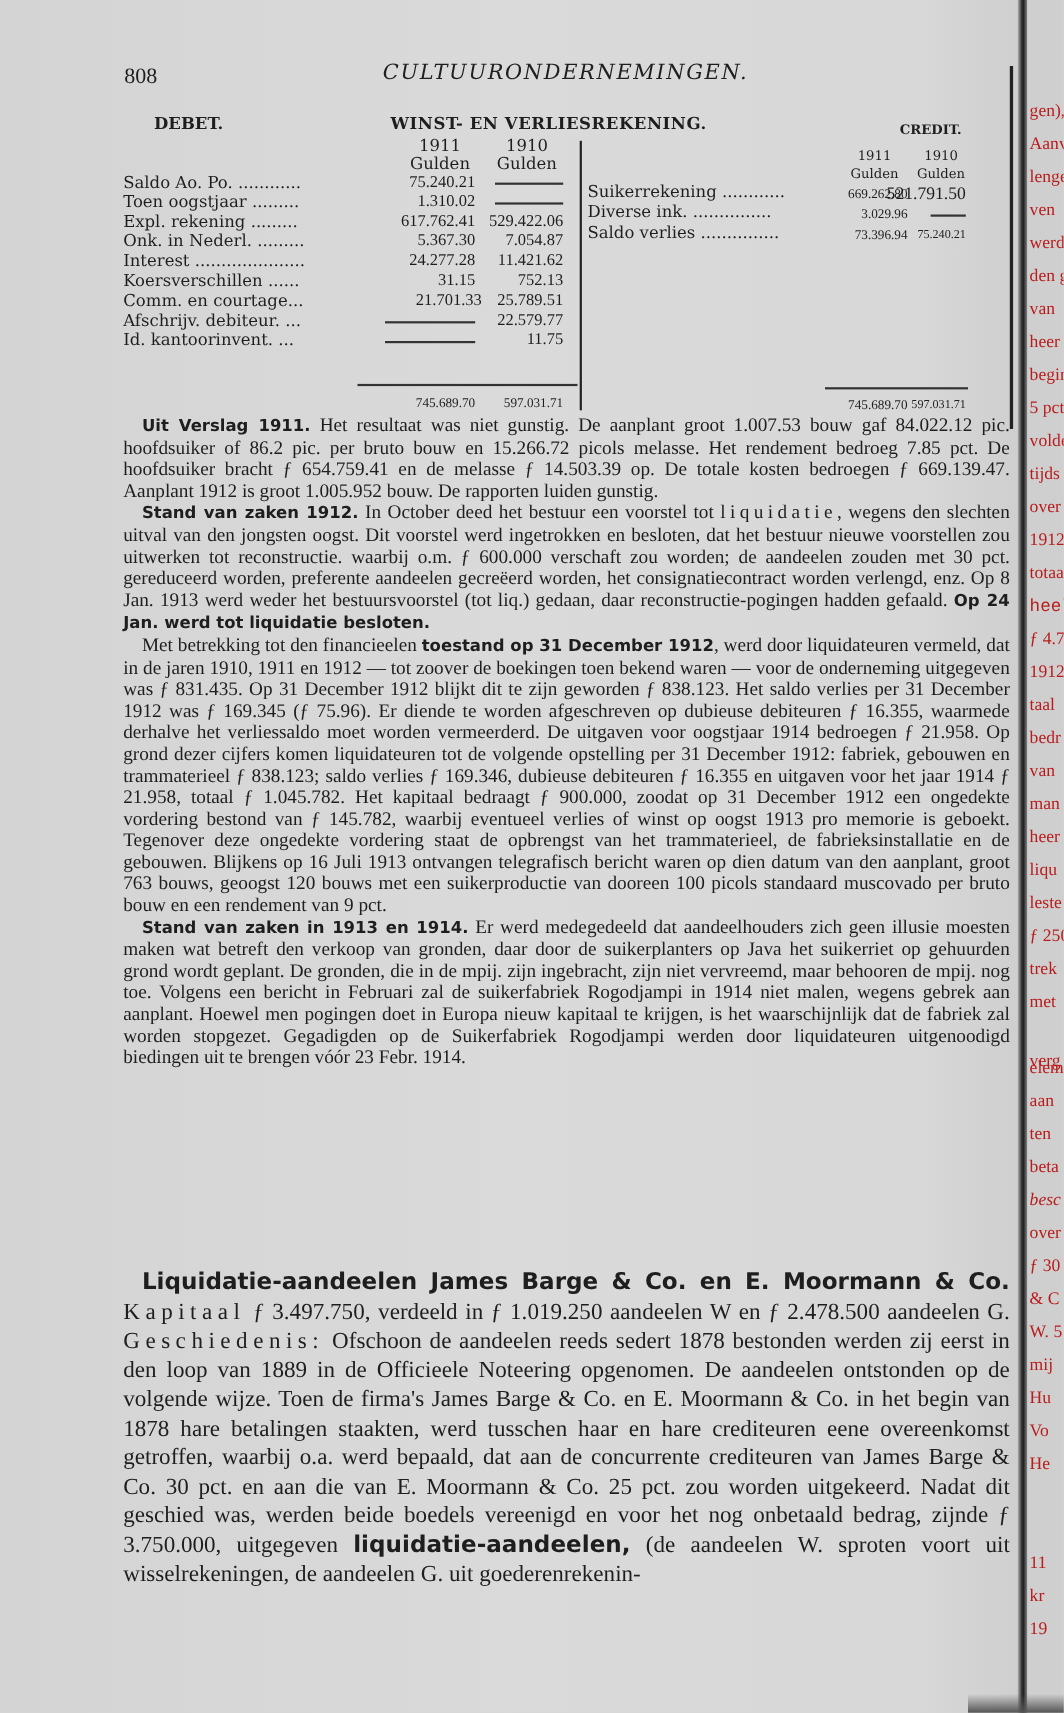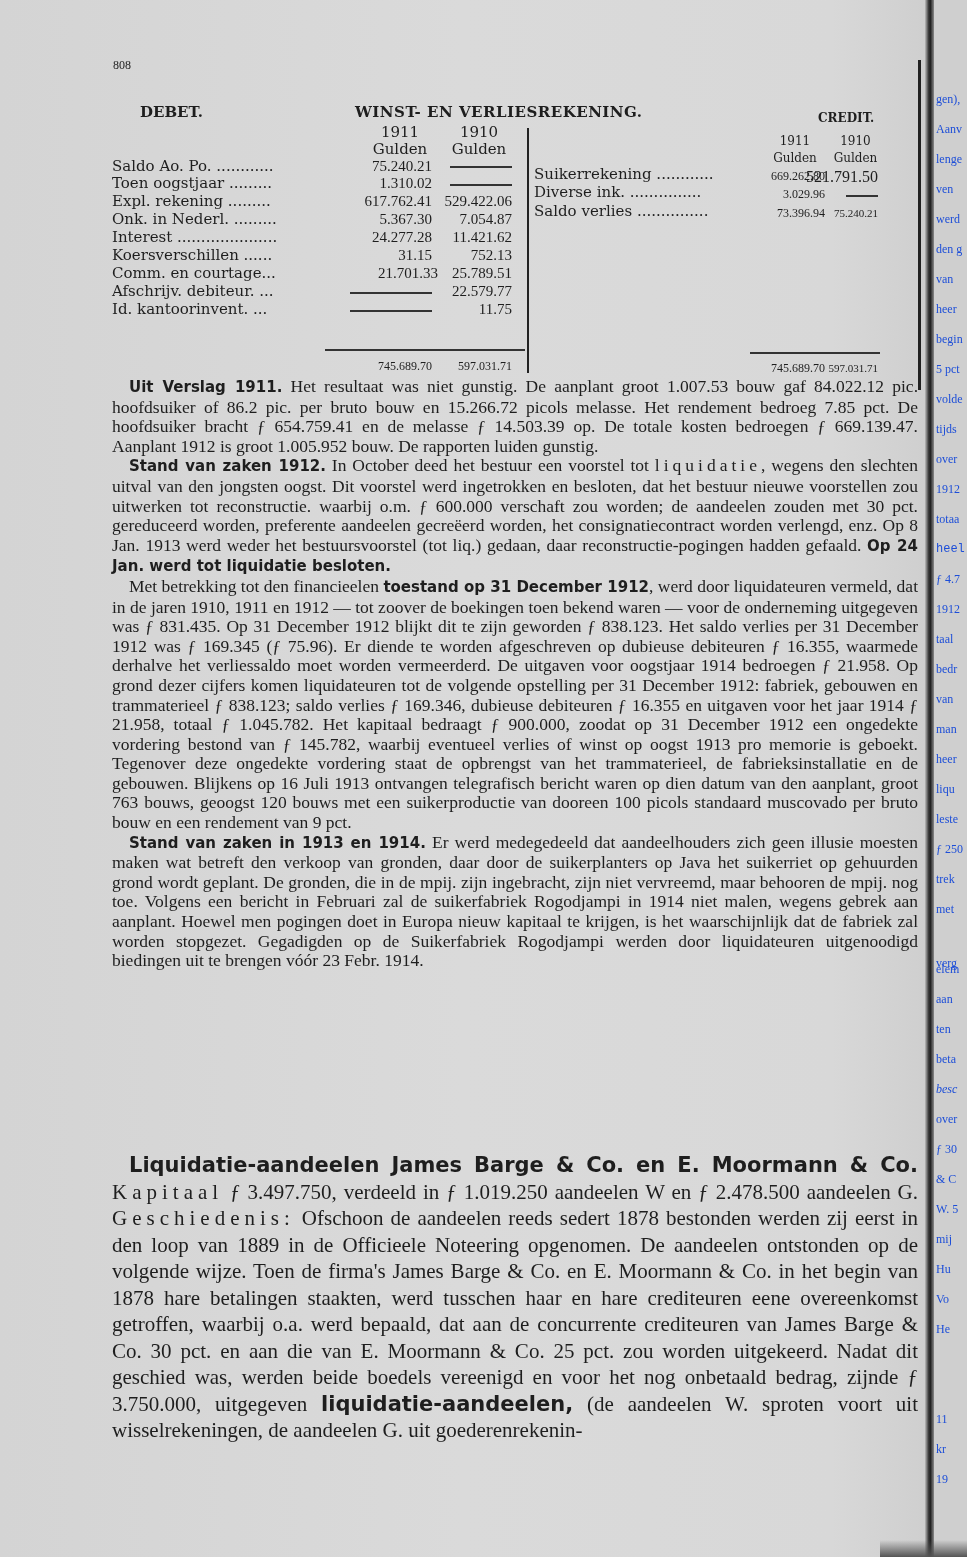--- a/index.html
+++ b/index.html
@@ -16,24 +16,24 @@
   }
   .gutter {
     position: absolute; left: 925px; top: 0; width: 9px; height: 1557px;
     background: linear-gradient(90deg, #bdbdbd, #3a3a3a 40%, #202020 60%, #8a8a8a);
   }
   .nextpage {
     position: absolute; left: 934px; top: 0; width: 33px; height: 1557px;
     background: #cfcfcf; overflow: hidden;
   }
   .nextpage .frag {
-    position: absolute; left: 2px; font-size: 12px; white-space: nowrap; color: #1d4ed8;
+    position: absolute; left: 2px; font-size: 16px; white-space: nowrap; color: #b91c1c;
     font-family: "Liberation Serif", serif;
   }
-  .pagenum { position: absolute; left: 113px; top: 58px; font-size: 12px; font-family: "Liberation Serif", serif; text-align: right; }
+  .pagenum { position: absolute; left: 113px; top: 58px; font-size: 20px; font-family: "Liberation Serif", serif; text-align: right; }
   .running-head {
     position: absolute; left: 348px; top: 55px; font-size: 19px; font-style: italic;
     letter-spacing: 1.5px; font-family: "DejaVu Serif", serif;
   }
   .acc { position: absolute; font-size: 15px; white-space: nowrap; line-height: 17px; }
   .acc.bold { font-weight: bold; }
   .num { text-align: right; font-family: "Liberation Serif", serif; font-size: 15px; }
   .small { font-size: 12px; }
   .vline { position: absolute; background: #222; width: 2px; }
   .hline { position: absolute; background: #333; height: 2px; }
@@ -56,20 +56,21 @@
   .big-text .sp { letter-spacing: 5px; }
   .big-text .b { font-family: "DejaVu Sans", sans-serif; font-weight: bold; }
   .bottom-shadow { position: absolute; left: 880px; top: 1540px; width: 87px; height: 17px; background: linear-gradient(180deg, transparent, #555); }
 </style>
 </head>
 <body>
 
 <div class="page">
 
   <div class="pagenum">808</div>
+  <div class="running-head">CULTUURONDERNEMINGEN.</div>
 
   <div class="acc bold" style="left:140px; top:104px;">DEBET.</div>
   <div class="acc bold" style="left:355px; top:104px; letter-spacing:0.5px;">WINST- EN VERLIESREKENING.</div>
   <div class="acc bold small" style="left:818px; top:110px;">CREDIT.</div>
 
   <div class="acc" style="left:368px; top:124px; width:64px; text-align:center;">1911</div>
   <div class="acc" style="left:368px; top:141px; width:64px; text-align:center;">Gulden</div>
   <div class="acc" style="left:447px; top:124px; width:64px; text-align:center;">1910</div>
   <div class="acc" style="left:447px; top:141px; width:64px; text-align:center;">Gulden</div>
 

